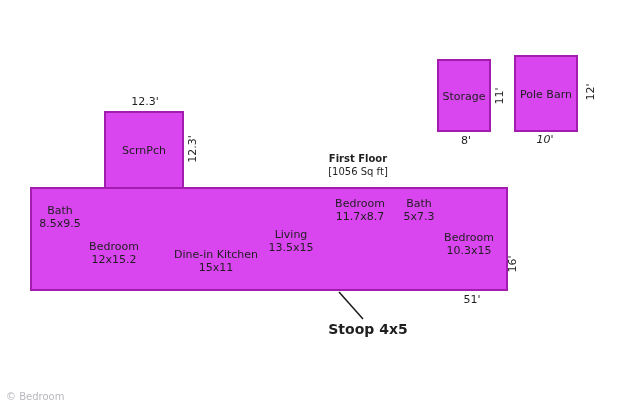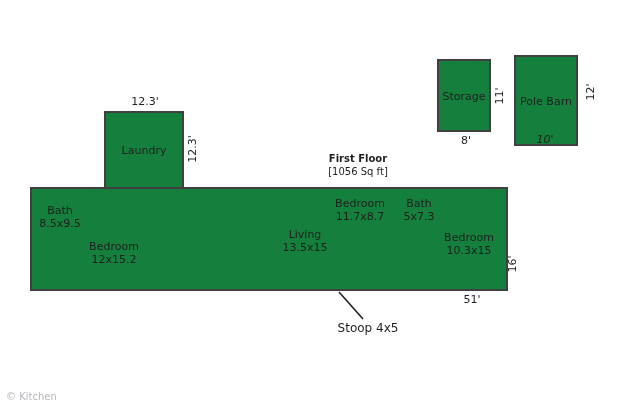--- a/index.html
+++ b/index.html
@@ -3,21 +3,21 @@
 <meta charset="utf-8">
 <style>
   html,body { margin:0; padding:0; background:#ffffff; }
   #canvas {
     position:relative; width:640px; height:409px; background:#ffffff;
     font-family:"DejaVu Sans","Liberation Sans",sans-serif;
     color:#1f1f1f; overflow:hidden;
   }
   .box {
     position:absolute; box-sizing:border-box;
-    border:2px solid #404040; background:#15803d;text-decoration:underline;
+    border:2px solid #a21caf; background:#d946ef;text-decoration:underline;
   }
   .box-label {
     position:absolute; top:50%; left:50%; transform:translate(-50%,-50%);
     font-size:11px; white-space:nowrap; color:#1f1f1f;
   }
   .room {
     position:absolute; transform:translateX(-50%);
     text-align:center; font-size:11px; line-height:13px;
     white-space:nowrap; color:#1f1f1f;
   }
@@ -29,70 +29,72 @@
     position:absolute; transform:translate(-50%,-50%) rotate(-90deg);
     font-size:11px; white-space:nowrap; color:#1f1f1f;
   }
   .title-block {
     position:absolute; transform:translateX(-50%);
     text-align:center; font-size:10px; line-height:13px; white-space:nowrap;
   }
   .title-block .tb-name { font-weight:bold; }
   .stoop-label {
     position:absolute; transform:translateX(-50%);
-    font-size:12px; white-space:nowrap; color:#1f1f1f;
+    font-size:14px; white-space:nowrap; color:#1f1f1f;font-weight:bold;
   }
   .watermark {
     position:absolute; left:6px; top:391px;
     font-size:10px; color:#b7b7be;
   }
   svg.leader { position:absolute; left:0; top:0; pointer-events:none; }
 </style>
 </head>
 <body>
 
 <div id="canvas">
 
   <div class="box" style="left:104px; top:111px; width:80px; height:78px;">
-    <span class="box-label">Laundry</span>
+    <span class="box-label">ScrnPch</span>
   </div>
 
   <div class="box" style="left:30px; top:187px; width:478px; height:104px;"></div>
 
   <div class="dim" style="left:145px; top:101px;">12.3'</div>
   <div class="dim-v" style="left:192px; top:149px;">12.3'</div>
 
   <div class="box" style="left:437px; top:59px; width:54px; height:73px;">
     <span class="box-label">Storage</span>
   </div>
   <div class="dim" style="left:466px; top:140px;">8'</div>
   <div class="dim-v" style="left:499px; top:96px;">11'</div>
 
-  <div class="box" style="left:514px; top:55px; width:64px; height:91px;">
+  <div class="box" style="left:514px; top:55px; width:64px; height:77px;">
     <span class="box-label">Pole Barn</span>
   </div>
   <div class="dim" style="left:545px; top:139px;font-style:italic;">10'</div>
   <div class="dim-v" style="left:590px; top:92px;">12'</div>
 
   <div class="title-block" style="left:358px; top:152px;">
     <div class="tb-name">First Floor</div>
     <div class="tb-area">[1056 Sq ft]</div>
   </div>
 
   <div class="room" style="left:60px; top:204px;">
     <div>Bath</div>
     <div>8.5x9.5</div>
   </div>
   <div class="room" style="left:114px; top:240px;">
     <div>Bedroom</div>
     <div>12x15.2</div>
   </div>
   <div class="room" style="left:216px; top:248px;">
+    <div>Dine-in Kitchen</div>
+    <div>15x11</div>
   </div>
-  <div class="room" style="left:291px; top:228px;margin-left:14px;">
+  <div class="room" style="left:291px; top:228px;">
     <div>Living</div>
     <div>13.5x15</div>
   </div>
   <div class="room" style="left:360px; top:197px;">
     <div>Bedroom</div>
     <div>11.7x8.7</div>
   </div>
   <div class="room" style="left:419px; top:197px;">
     <div>Bath</div>
     <div>5x7.3</div>
@@ -103,15 +105,15 @@
   </div>
 
   <div class="dim" style="left:472px; top:299px;">51'</div>
   <div class="dim-v" style="left:512px; top:264px;">16'</div>
 
   <svg class="leader" width="640" height="409" viewBox="0 0 640 409">
     <line x1="339" y1="292" x2="363" y2="319" stroke="#1a1a1a" stroke-width="1.5"></line>
   </svg>
   <div class="stoop-label" style="left:368px; top:321px;">Stoop 4x5</div>
 
-  <div class="watermark">© Kitchen</div>
+  <div class="watermark">© Bedroom</div>
 
 </div>
 
 </body></html>

